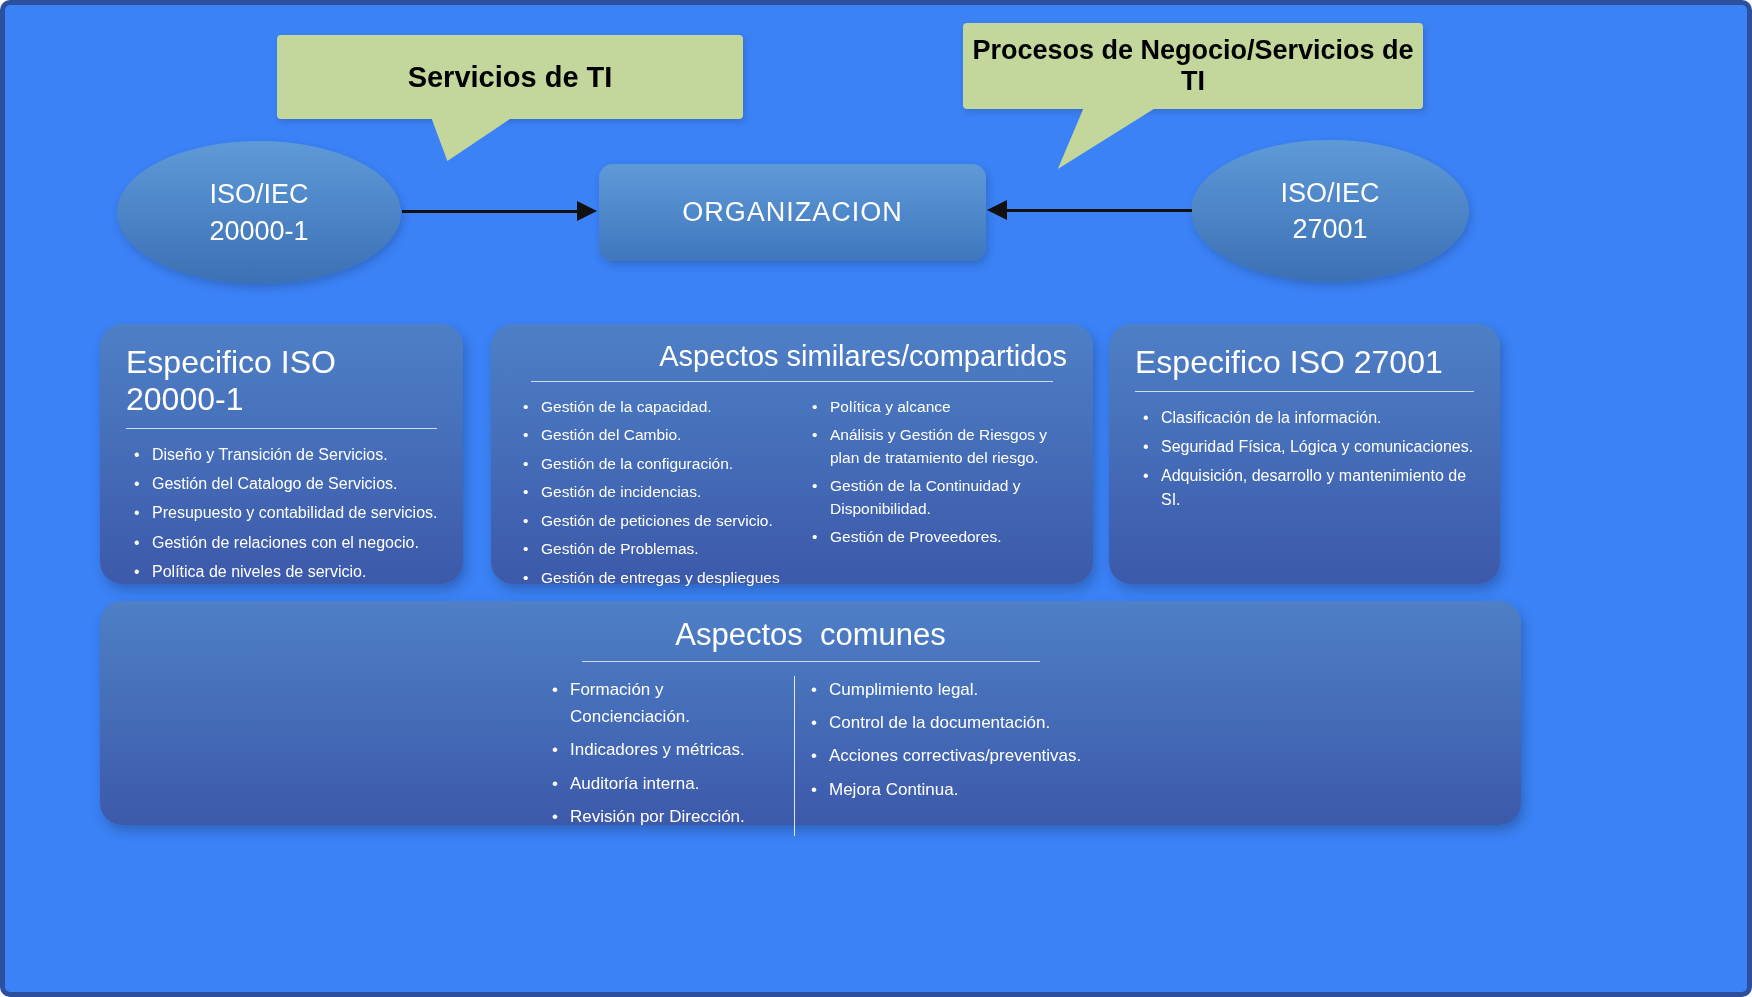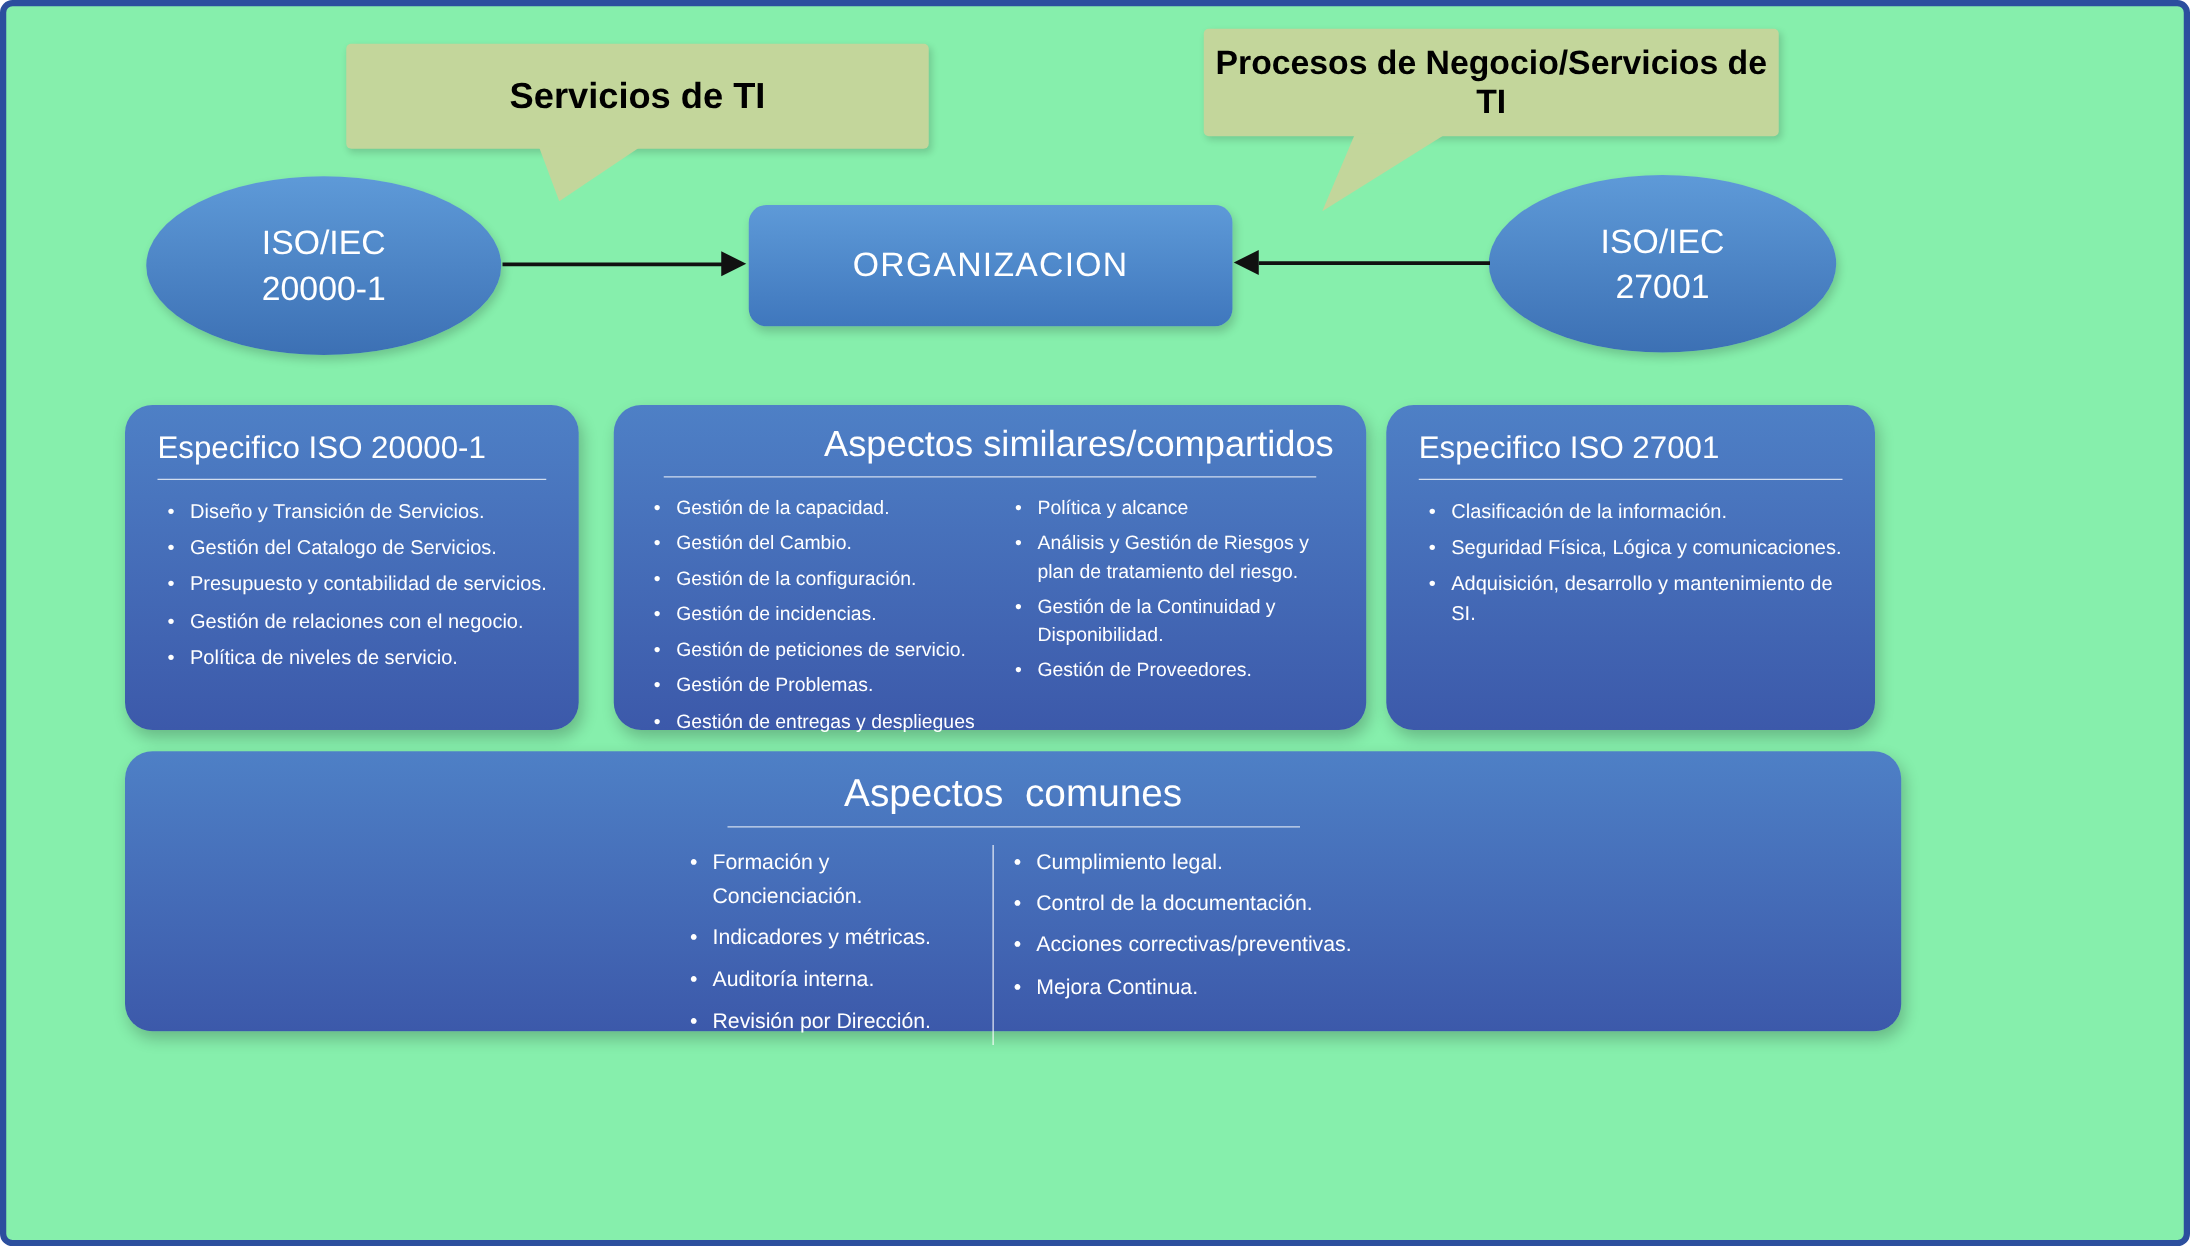--- a/index.html
+++ b/index.html
@@ -1,18 +1,18 @@
 <!DOCTYPE html>
 <html><head>
 <meta charset="utf-8">
 <style>
   html,body{margin:0;padding:0;background:#ffffff;}
   .stage{
     position:relative;width:1752px;height:997px;box-sizing:border-box;
-    background:#86efac;border:5px solid #2c4f9e;border-radius:10px;overflow:hidden;
+    background:#3b82f6;border:5px solid #2c4f9e;border-radius:10px;overflow:hidden;
     font-family:"Liberation Sans",sans-serif;
   }
   
   .callout{
     position:absolute;background:#c3d69b;display:flex;align-items:center;justify-content:center;
     font-weight:bold;color:#000;border-radius:4px;text-align:center;
     box-shadow:2px 3px 6px rgba(0,0,0,0.15);
   }
   .callout-left{left:272px;top:30px;width:466px;height:84px;font-size:29px;}
   .callout-right{left:958px;top:18px;width:460px;height:86px;font-size:27px;}
@@ -44,21 +44,21 @@
   
   .panel{
     position:absolute;border-radius:22px;color:#fff;
     background:linear-gradient(180deg,#4e80c6 0%,#3c59aa 100%);
     box-shadow:3px 6px 12px rgba(0,0,0,0.22);box-sizing:border-box;
   }
   .panel-1{left:95px;top:319px;width:363px;height:260px;}
   .panel-2{left:486px;top:319px;width:602px;height:260px;}
   .panel-3{left:1104px;top:319px;width:391px;height:260px;}
   .panel-common{left:95px;top:596px;width:1421px;height:224px;}
-  .panel-title{font-size:25px;padding:20px 26px 0;white-space:pre-wrap;}
+  .panel-title{font-size:32px;padding:20px 26px 0;white-space:pre-wrap;}
   .panel-2 .panel-title{font-size:29px;text-align:right;padding-top:16px;}
   .panel-common .panel-title{font-size:31px;text-align:center;padding-top:16px;}
   .title-divider{border:0;border-top:1px solid rgba(255,255,255,0.75);margin:10px 26px 14px;}
   .panel-2 .title-divider{margin:8px 40px 14px;}
   .panel-common .title-divider{width:458px;margin:8px auto 14px;}
   .bullets{list-style:none;margin:0;padding:0 18px 0 32px;font-size:16px;line-height:1.45;}
   .bullets li{position:relative;padding-left:20px;margin-bottom:6px;}
   .bullets li::before{content:"\2022";position:absolute;left:2px;}
   .cols{display:flex;gap:14px;padding:0 18px 0 20px;}
   .cols .col{flex:1;}

